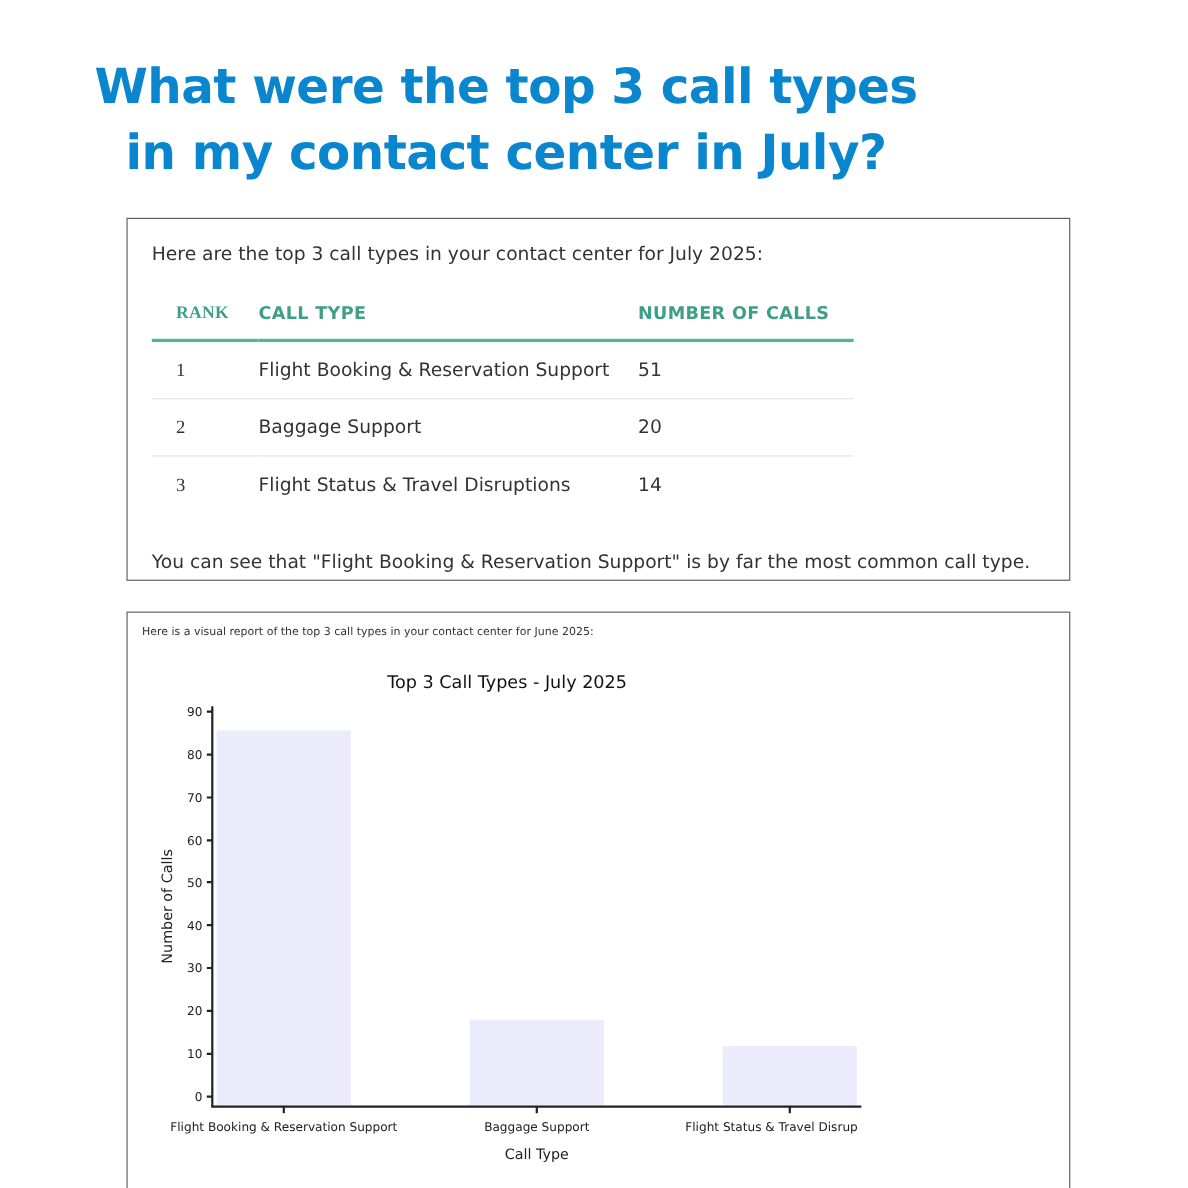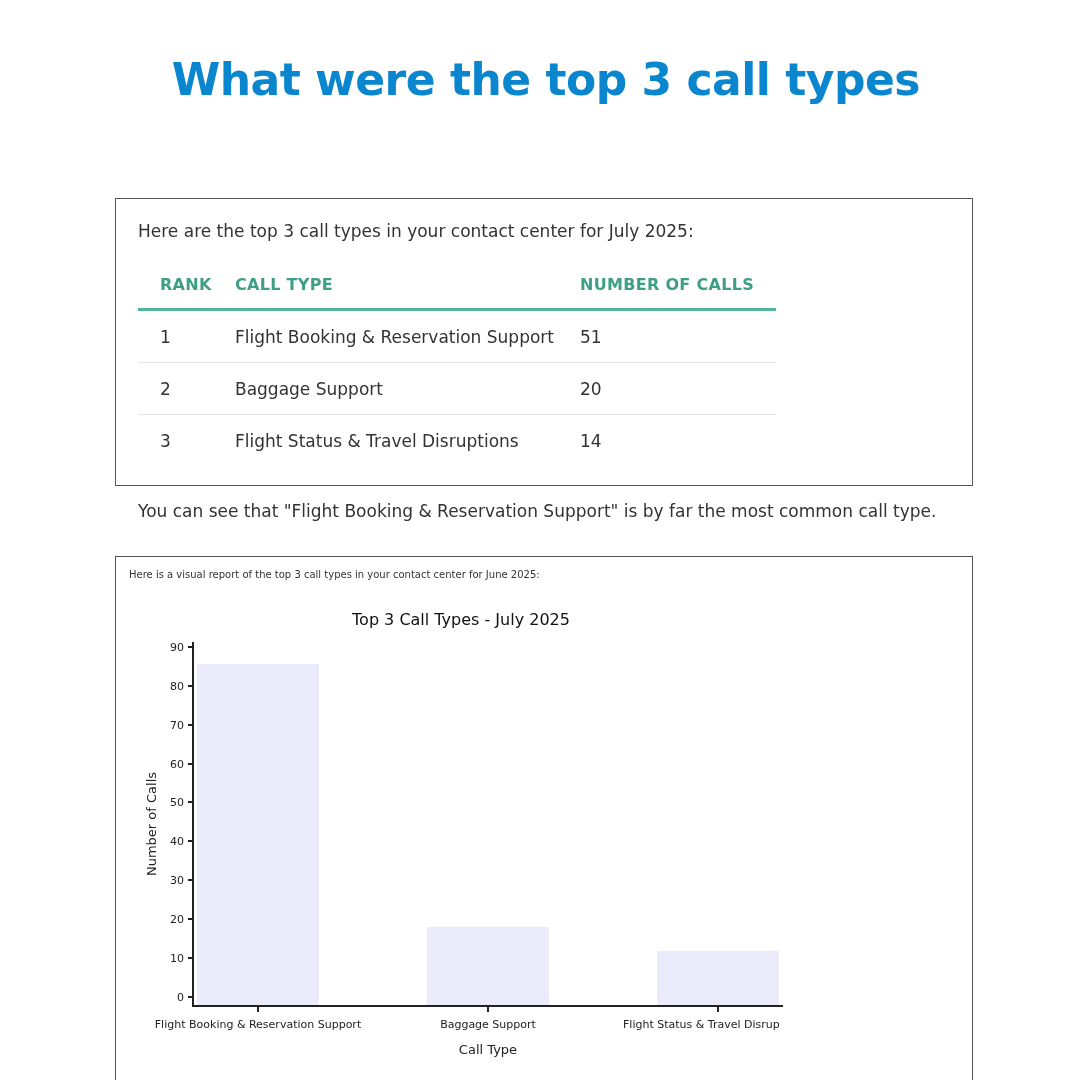--- a/index.html
+++ b/index.html
@@ -1,41 +1,42 @@
 <!DOCTYPE html>
 <html><head>
   <meta charset="utf-8">
   <style>
     html, body { margin: 0; padding: 0; background: #ffffff; }
     body { width: 1080px; height: 1080px; position: relative; overflow: hidden; font-family: "DejaVu Sans", sans-serif; }
-    .headline { position: absolute; left: 0; top: 50px; width: 920px; text-align: right; color: #0a86cf; font-family: "DejaVu Sans", sans-serif; font-weight: bold; font-size: 44px; line-height: 60px; letter-spacing: -0.5px; }
+    .headline { position: absolute; left: 0; top: 50px; width: 920px; text-align: center; color: #0a86cf; font-family: "DejaVu Sans", sans-serif; font-weight: bold; font-size: 44px; line-height: 60px; letter-spacing: -0.5px; }
     .headline div { white-space: nowrap; }
     .card { position: absolute; border: 1.5px solid #555; background: #fff; box-sizing: border-box; }
-    .card1 { left: 115px; top: 198px; width: 858px; height: 288px; }
+    .card1 { left: 115px; top: 198px; width: 858px; height: 330px; }
     .card2 { left: 115px; top: 556px; width: 858px; height: 540px; }
     .intro { position: absolute; left: 22px; top: 22px; font-size: 17px; color: #333; font-family: "DejaVu Sans", sans-serif; white-space: nowrap; }
     table.calls { position: absolute; left: 22px; top: 68px; width: 638px; border-collapse: collapse; font-family: "DejaVu Sans", sans-serif; }
     table.calls th { color: #3f9e86; font-weight: bold; font-size: 16px; text-align: left; padding: 8px 0 14px 0; border-bottom: 3px solid #52b59a; letter-spacing: 0.3px; }
     table.calls td { font-size: 17px; color: #333; padding: 0; height: 51px; border-bottom: 1px solid #e2e2e2; }
     table.calls tr:last-child td { border-bottom: none; }
-    .c-rank { padding-left: 22px !important; width: 75px; }
+    .c-rank { padding-left: 22px !important; width: 75px; font-family: Liberation Serif, serif; }
     .c-type { width: 345px; }
     .summary { position: absolute; left: 22px; top: 302px; font-size: 17px; color: #333; white-space: nowrap; }
     .intro2 { position: absolute; left: 13px; top: 12px; font-size: 10px; color: #333; white-space: nowrap; }
     svg.chart { position: absolute; left: 0; top: 0; }
     .ctitle { font-family: "DejaVu Sans", sans-serif; font-size: 16px; fill: #111; }
     .tick { font-family: "DejaVu Sans", sans-serif; font-size: 11px; fill: #222; }
     .xlab { font-family: "DejaVu Sans", sans-serif; font-size: 11px; fill: #222; }
     .axlab { font-family: "DejaVu Sans", sans-serif; font-size: 13px; fill: #222; }
   </style>
 </head>
 <body>
 
 <div class="headline">
   <div>What were the top 3 call types</div>
+  <div>in my contact center in July?</div>
 </div>
 
 <div class="card card1">
   <div class="intro">Here are the top 3 call types in your contact center for July 2025:</div>
   <table class="calls">
     <thead>
       <tr>
         <th class="c-rank">RANK</th>
         <th class="c-type">CALL TYPE</th>
         <th>NUMBER OF CALLS</th>

